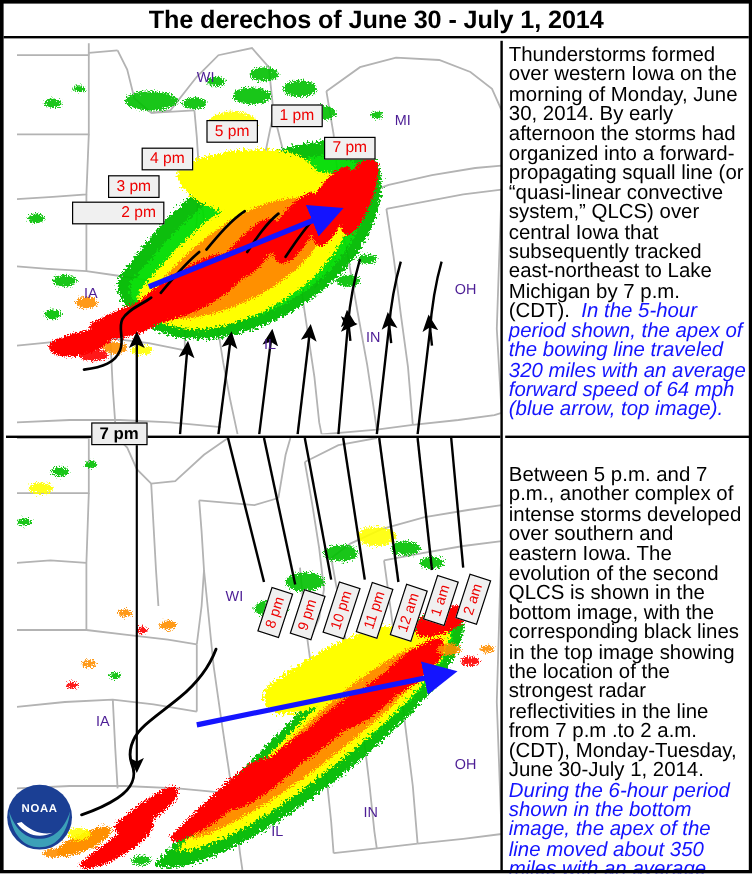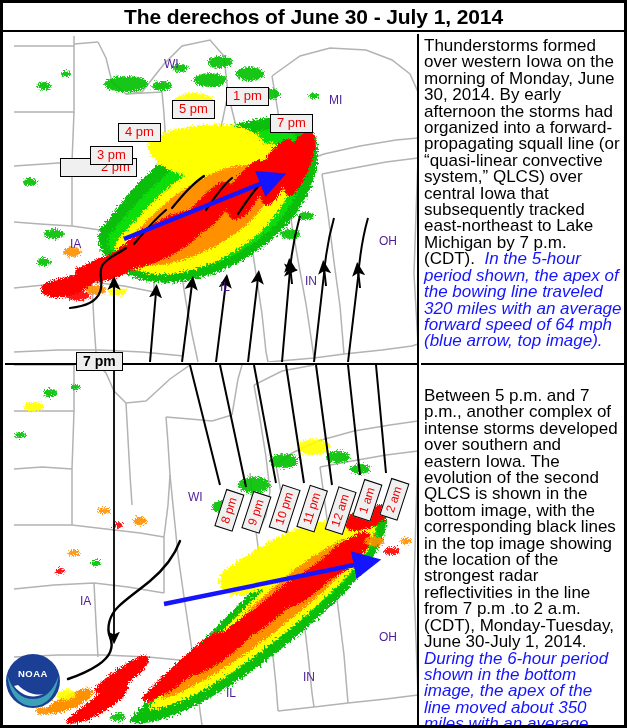--- a/index.html
+++ b/index.html
@@ -243,21 +243,21 @@
           <path d="M278 250 L276 232" marker-end="url(#blkhead)"></path>
           <path d="M312 252 L310 234" marker-end="url(#blkhead)"></path>
           <path d="M346 254 L344 236" marker-end="url(#blkhead)"></path>
         </g>
 
         <g>
           <line x1="110" y1="205" x2="256" y2="146" stroke="#1414ff" stroke-width="4.4" marker-end="url(#bluehead)"></line>
         </g>
       </svg>
 
-      <div class="chip" style="left:46px;  top:124px;padding-left:40px;">2 pm</div>
+      <div class="chip" style="left:46px;  top:134px;padding-left:40px;">2 pm</div>
       <div class="chip" style="left:76px;  top:112px;">3 pm</div>
       <div class="chip" style="left:104px; top:89px;">4 pm</div>
       <div class="chip" style="left:158px; top:66px;">5 pm</div>
       <div class="chip" style="left:212px; top:53px;">1 pm</div>
       <div class="chip" style="left:256px; top:80px;">7 pm</div>
 
       <div class="stlabel" style="left:150px; top:24px;">WI</div>
       <div class="stlabel" style="left:315px; top:60px;">MI</div>
       <div class="stlabel" style="left:56px;  top:204px;">IA</div>
       <div class="stlabel" style="left:206px; top:247px;">IL</div>

